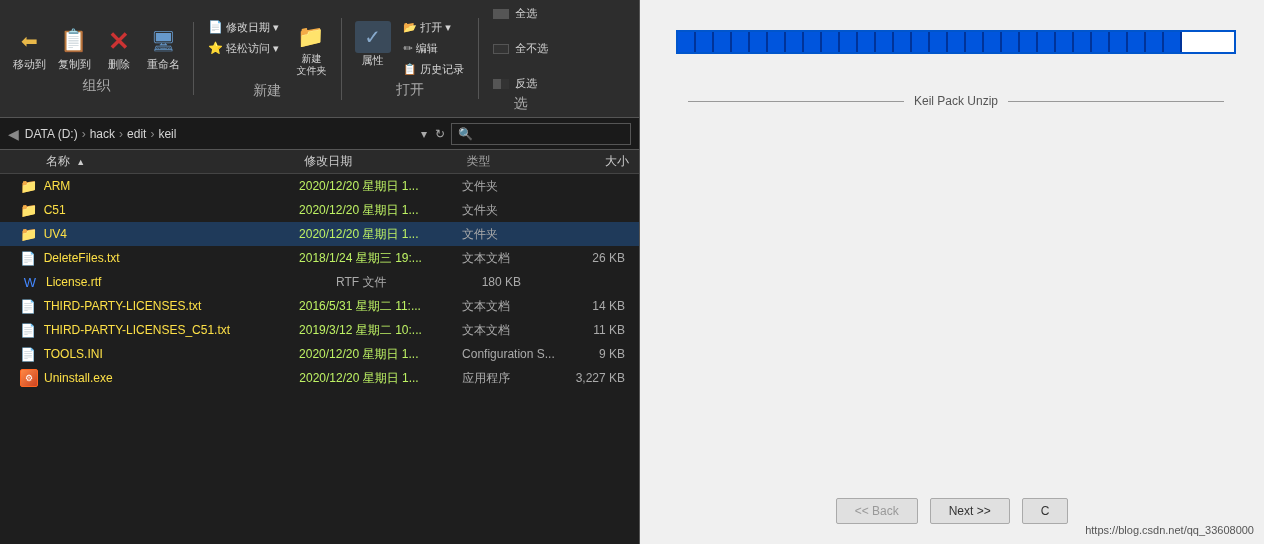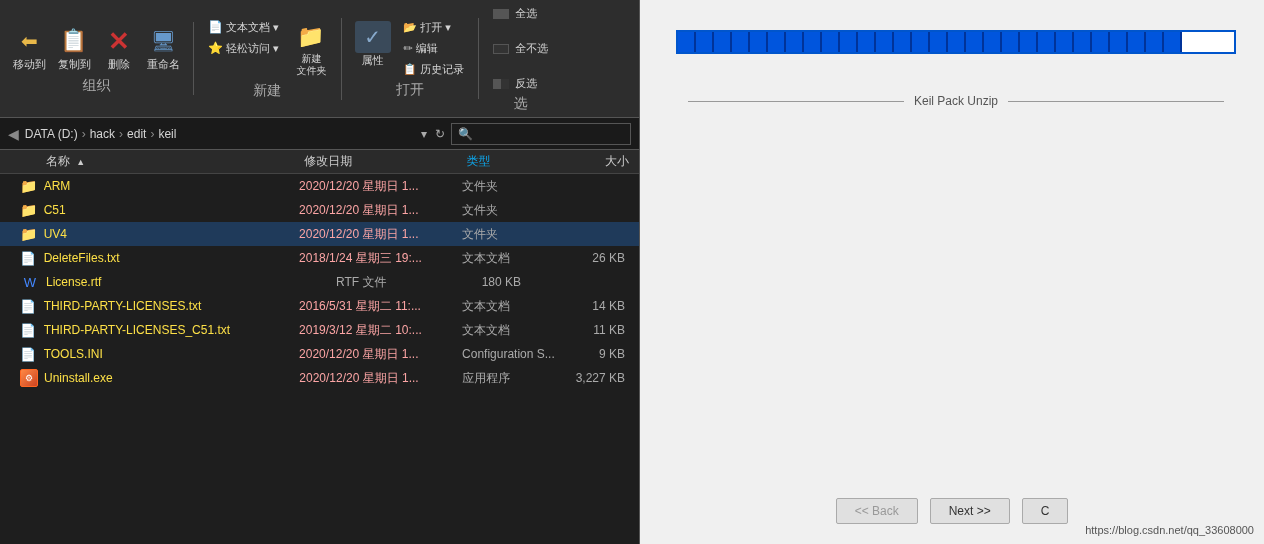--- a/index.html
+++ b/index.html
@@ -135,21 +135,21 @@
     .col-headers {
       display: flex;
       flex-direction: row;
       background: #2a2a2a;
       border-bottom: 1px solid #444;
       padding: 3px 0;
     }
 
     .col-name { width: 340px; padding-left: 46px; font-size: 12px; color: #ccc; cursor: pointer; }
     .col-date { width: 185px; font-size: 12px; color: #ccc; cursor: pointer; }
-    .col-type { width: 115px; font-size: 12px; color: #0ea5e9; cursor: pointer; }
+    .col-type { width: 115px; font-size: 12px; color: #a3a3a3; cursor: pointer; }
     .col-size { width: 80px; text-align: right; padding-right: 10px; font-size: 12px; color: #ccc; cursor: pointer; }
 
     
     .file-list {
       flex: 1;
       overflow-y: auto;
       background: #1e1e1e;
     }
 
     .file-row {
@@ -172,21 +172,21 @@
       margin-right: 6px;
       margin-left: 16px;
     }
 
     .icon-folder { color: #e8b849; }
     .icon-txt { color: #cccccc; }
     .icon-rtf { color: #4488ff; }
     .icon-ini { color: #aaaacc; }
 
     .file-name { width: 290px; font-size: 12px; color: #fde047; overflow: hidden; text-overflow: ellipsis; white-space: nowrap; }
-    .file-date { width: 185px; font-size: 12px; color: #fca5a5; }
+    .file-date { width: 185px; font-size: 12px; color: #bef264; }
     .file-type { width: 115px; font-size: 12px; color: #aaa; }
     .file-size { width: 80px; text-align: right; padding-right: 10px; font-size: 12px; color: #aaa; }
 
     
     .dialog-panel {
       flex: 1;
       background: #f0f0f0;
       display: flex;
       flex-direction: column;
       position: relative;
@@ -304,21 +304,21 @@
         </div>
       </div>
       <span class="toolbar-group-label">组织</span>
     </div>
 
     <div class="toolbar-group">
       <div class="toolbar-buttons-row">
         <div style="display:flex;flex-direction:column;gap:2px;">
           <div class="tb-btn-small">
             <span style="font-size:12px;">📄</span>
-            <span>文本文档 ▾</span>
+            <span>修改日期 ▾</span>
           </div>
           <div class="tb-btn-small">
             <span style="font-size:12px;">⭐</span>
             <span>轻松访问 ▾</span>
           </div>
         </div>
         <div class="tb-btn" style="margin-left:4px;">
           <div class="tb-icon-large tb-icon-folder" style="font-size:22px;">📁</div>
           <span style="font-size:10px;text-align:center;line-height:1.2;">新建<br>文件夹</span>
         </div>

